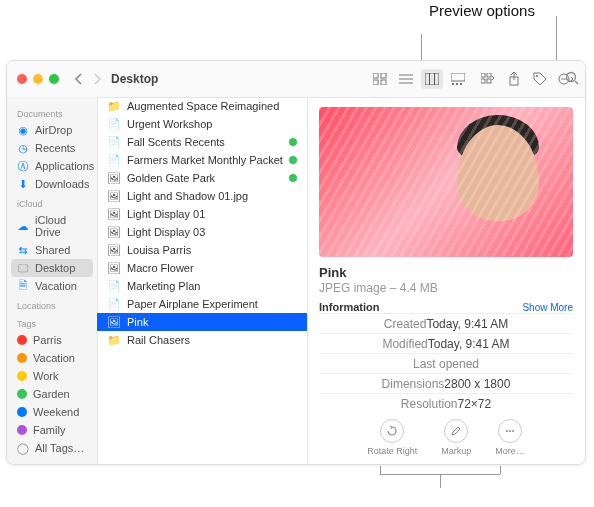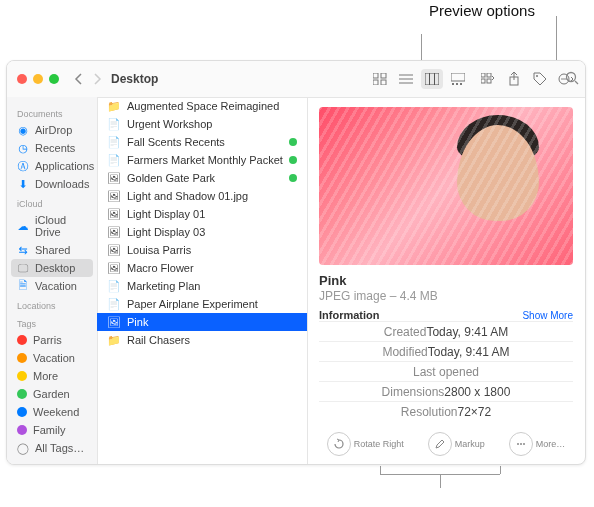--- a/index.html
+++ b/index.html
@@ -38,21 +38,21 @@
 .hair{position:absolute;right:34px;top:8px;width:82px;height:46px;background:#2b2422;border-radius:50% 50% 30% 30% / 70% 70% 30% 30%;}
 .veil{position:absolute;inset:0;background:repeating-linear-gradient(120deg,rgba(255,255,255,.18) 0 3px,rgba(255,255,255,0) 3px 8px);}
 .pname{font-weight:600;font-size:13px;margin-top:8px;}
 .pmeta{font-size:12px;color:#999;margin-top:1px;}
 .inforow{display:flex;align-items:center;margin-top:6px;gap:47px;}
 .infolabel{font-weight:600;font-size:11px;}
 .showmore{font-size:10px;color:#0a61ff;margin-left:auto;}
 .kv{display:flex;justify-content:center;font-size:12px;color:#8a8a8a;border-top:1px solid #eee;padding:3px 0 2px;}
 .kv .v{color:#444;}
 .qa{display:flex;justify-content:center;gap:24px;margin-top:auto;padding:6px 0 2px;}
-.qabtn{display:flex;flex-direction:row;align-items:center;gap:3px;color:#888;font-size:9px;}
+.qabtn{display:flex;flex-direction:column;align-items:center;gap:3px;color:#888;font-size:9px;}
 .qaicon{width:22px;height:22px;border:1px solid #ccc;border-radius:50%;display:flex;align-items:center;justify-content:center;}
 .searchicon{position:absolute;right:6px;top:10px;color:#888;}
 svg{display:block;}
 </style>
 </head>
 <body>
 <div class="canvas">
 
 <div class="annot-line" style="left:421px;top:34px;width:1px;height:40px;"></div>
 <div class="annot" style="left:429px;top:2px;">Preview options</div>
@@ -197,21 +197,21 @@
     <div class="sbitem">
           <span class="dot" style="background:#ff3b30"></span>
           <span>Parris</span>
         </div>
     <div class="sbitem">
           <span class="dot" style="background:#ff9500"></span>
           <span>Vacation</span>
         </div>
     <div class="sbitem">
           <span class="dot" style="background:#ffcc00"></span>
-          <span>More</span>
+          <span>Work</span>
         </div>
     <div class="sbitem">
           <span class="dot" style="background:#34c759"></span>
           <span>Garden</span>
         </div>
     <div class="sbitem">
           <span class="dot" style="background:#007aff"></span>
           <span>Weekend</span>
         </div>
     <div class="sbitem">

